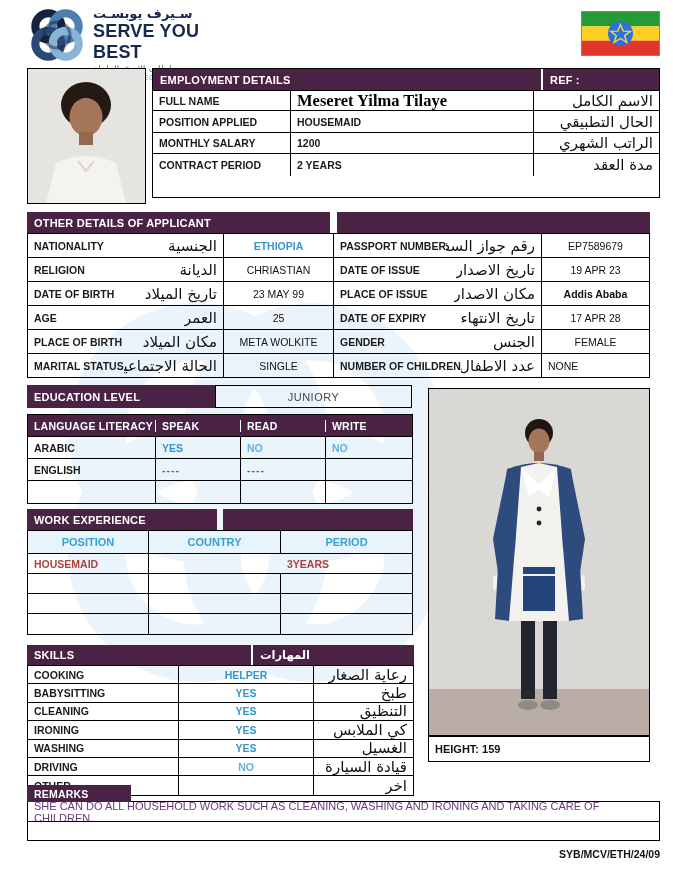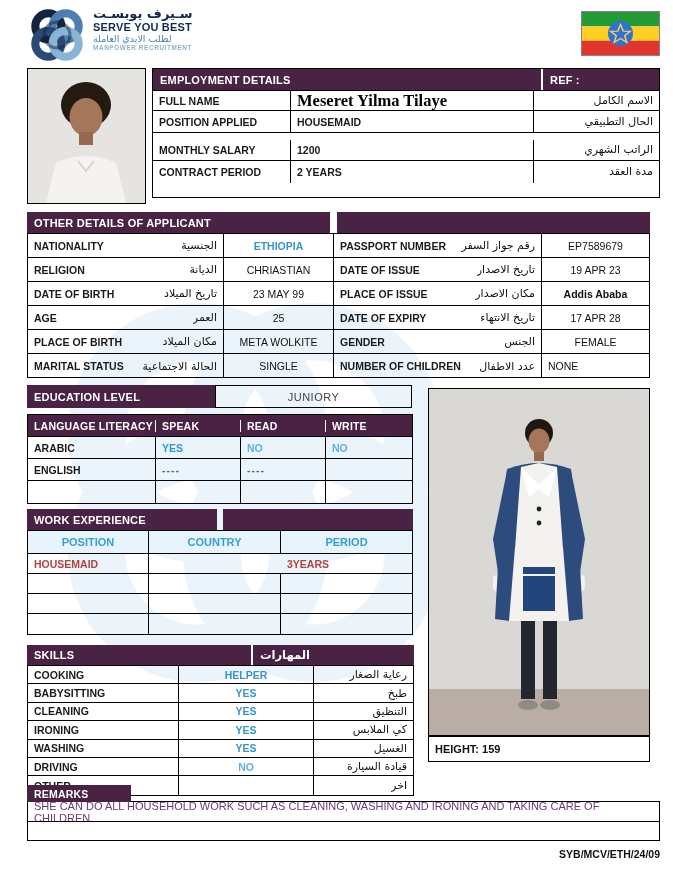--- a/index.html
+++ b/index.html
@@ -14,33 +14,33 @@
   .tbl{border:1px solid #000;background:transparent;}
   .trow{display:flex;border-bottom:1px solid #000;box-sizing:border-box;}
   .trow:last-child{border-bottom:none;}
   .cell{border-right:1px solid #000;box-sizing:border-box;display:flex;align-items:center;
         padding:0 6px;font-size:10.5px;overflow:hidden;white-space:nowrap;}
   .cell:last-child{border-right:none;}
   .c-center{justify-content:center;}
   .c-right{justify-content:flex-end;}
   .c-between{justify-content:space-between;}
   .lab{font-weight:600;color:#1a1a1a;}
-  .ar{direction:rtl;font-family:"DejaVu Sans",sans-serif;font-size:11px;white-space:nowrap;overflow:hidden;}
+  .ar{direction:rtl;font-family:"DejaVu Sans",sans-serif;font-size:15px;white-space:nowrap;overflow:hidden;}
   .hdrbar .ar{font-size:11.5px;font-weight:bold;}
 
   .v-blue{color:#3596cd;font-weight:600;}
   .v-lblue{color:#5fb2e0;font-weight:600;}
   .v-red{color:#b5413c;font-weight:600;}
   .v-dash{color:#4a708f;font-weight:bold;letter-spacing:1px;}
   .v-bold{font-weight:bold;}
   .v-dark{color:#333;}
 
   
   .brand-ar{font-family:"DejaVu Sans",sans-serif;font-size:13px;font-weight:bold;color:#16294d;direction:rtl;text-align:left;}
-  .brand-en{font-size:11px;font-weight:bold;color:#16294d;letter-spacing:.2px;}
+  .brand-en{font-size:18px;font-weight:bold;color:#16294d;letter-spacing:.2px;}
   .brand-ar2{font-family:"DejaVu Sans",sans-serif;font-size:9.5px;color:#4d82b0;direction:rtl;text-align:left;}
   .brand-en2{font-size:6.4px;color:#8fb3cd;letter-spacing:.6px;font-weight:bold;}
 
   
   .emp-name{font-family:"Liberation Serif",serif;font-weight:bold;font-size:16.5px;color:#000;}
   .emp-contact{color:#2f7bc3;font-weight:bold;font-size:13.5px;}
 
   .edu-val{font-size:11px;color:#444;letter-spacing:.5px;}
   .wx-colhead{background:#e8f4fb;color:#35a0d5;font-weight:bold;font-size:11px;}
   .remarks-text{color:#6b3a78;font-size:11px;}
@@ -113,21 +113,21 @@
           <span class="ar">الاسم الكامل</span>
         </div>
     </div>
     <div class="trow" style="height:21.4px;">
       <div class="cell lab" style="width:138px;">POSITION APPLIED</div>
       <div class="cell lab" style="width:243px;">HOUSEMAID</div>
       <div class="cell c-right" style="flex:1;">
           <span class="ar">الحال التطبيقي</span>
         </div>
     </div>
-    <div class="trow" style="height:21.4px;margin-top:7px;">
+    <div class="trow" style="height:21.4px;">
       <div class="cell lab" style="width:138px;">MONTHLY SALARY</div>
       <div class="cell lab" style="width:243px;">1200</div>
       <div class="cell c-right" style="flex:1;">
           <span class="ar">الراتب الشهري</span>
         </div>
     </div>
     <div class="trow" style="height:21.4px;">
       <div class="cell lab" style="width:138px;">CONTRACT PERIOD</div>
       <div class="cell lab" style="width:243px;">2 YEARS</div>
       <div class="cell c-right" style="flex:1;">

